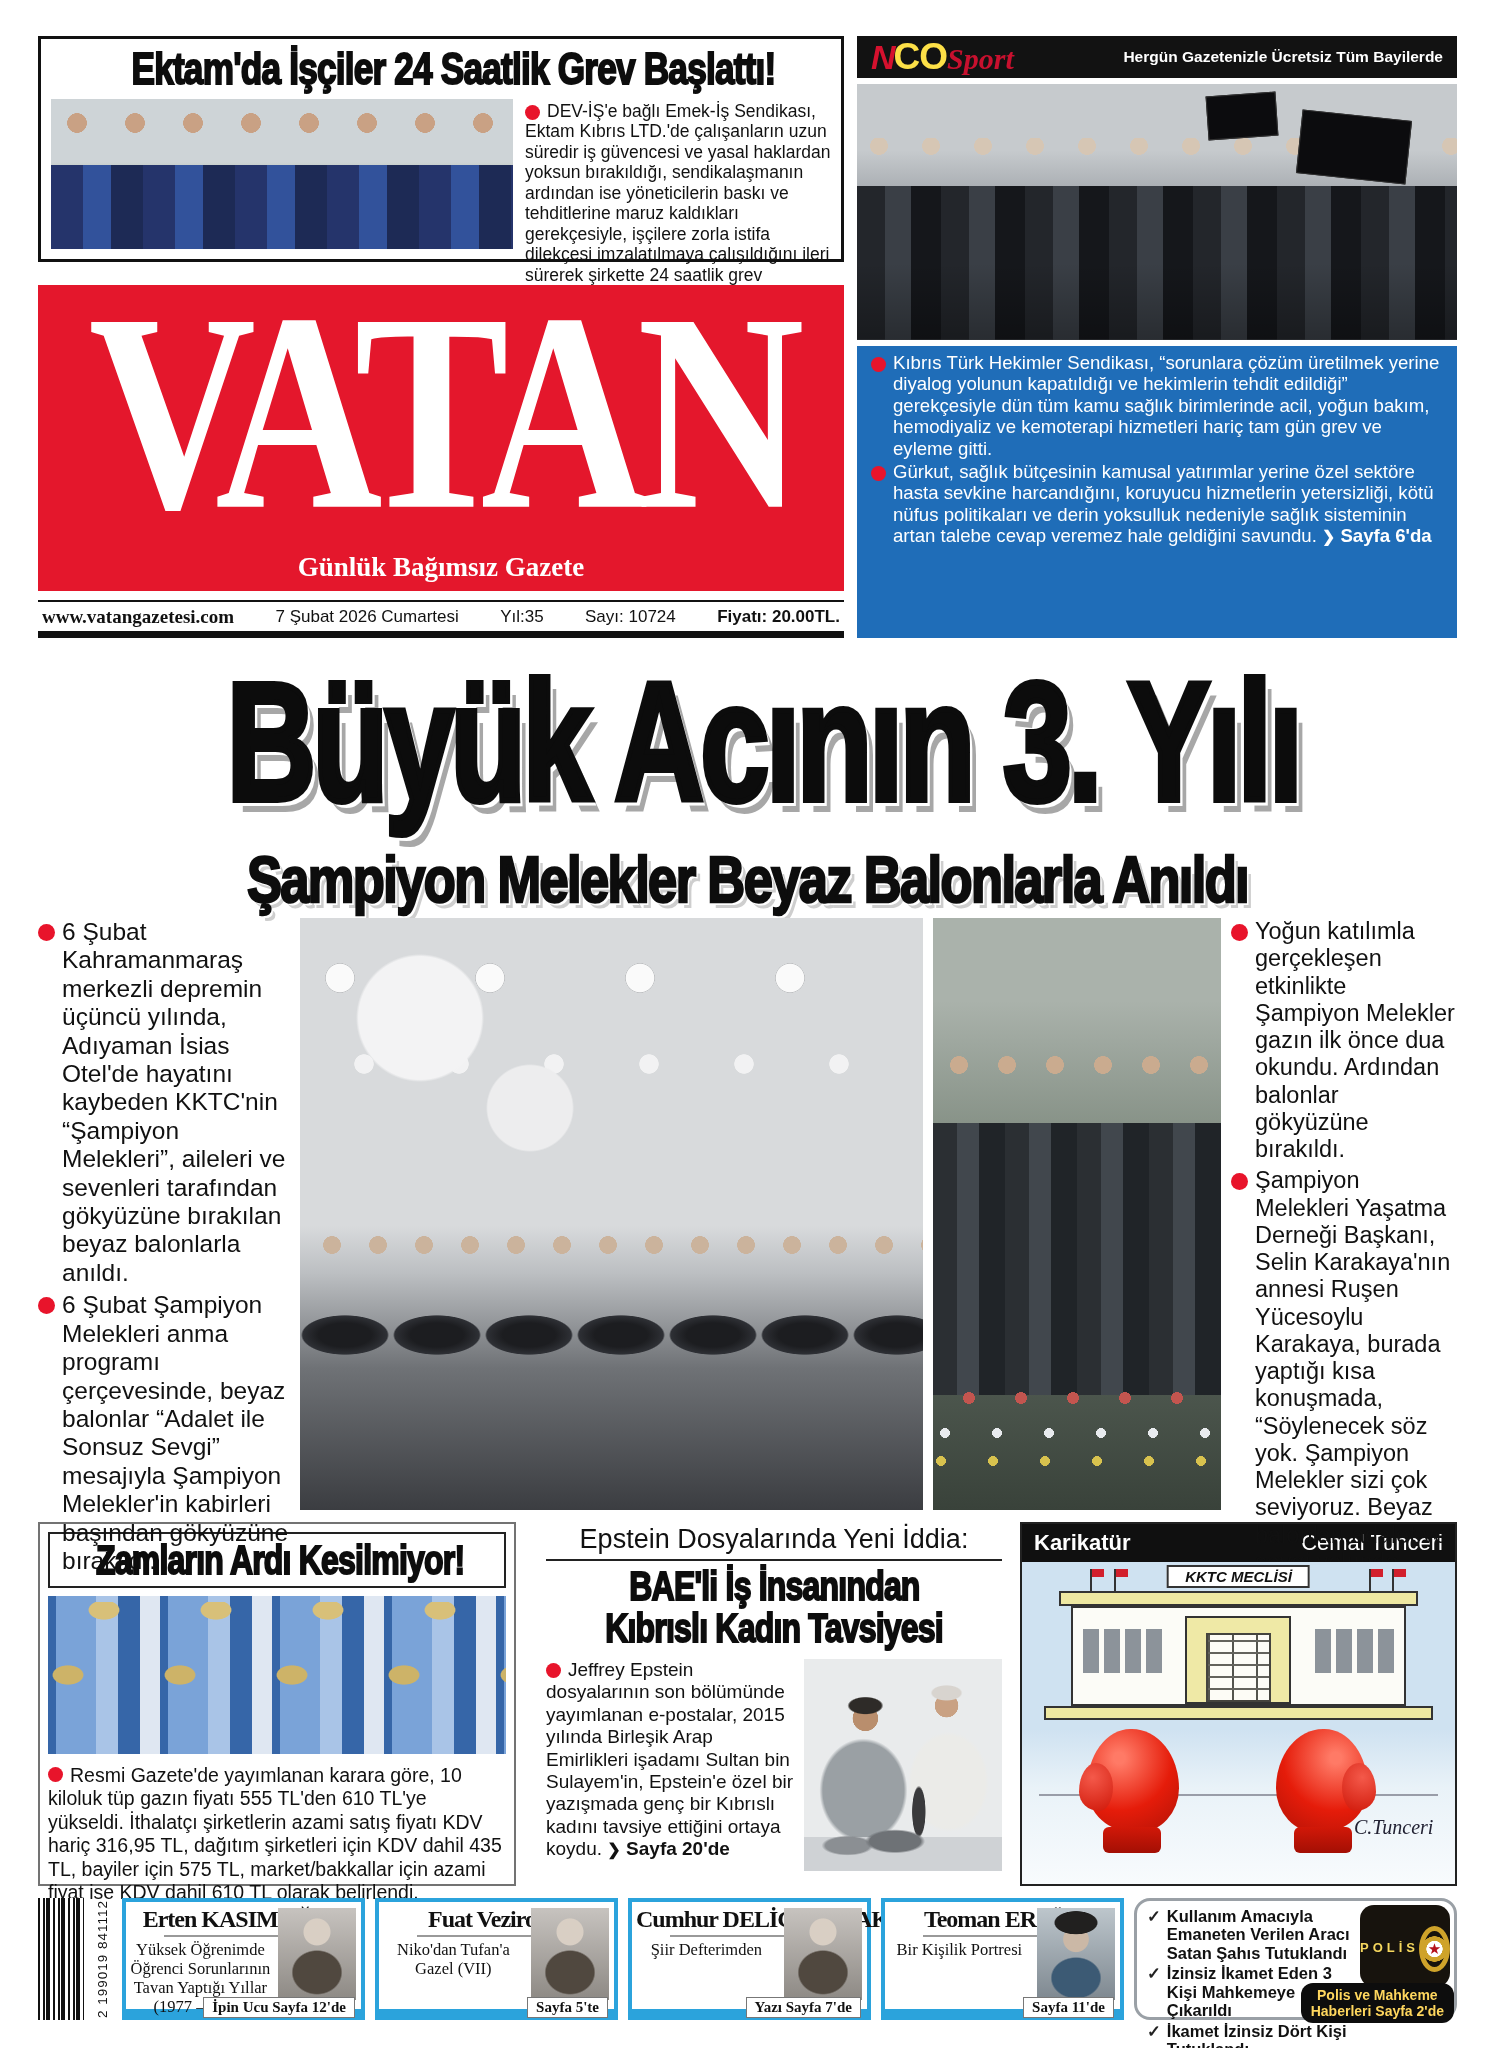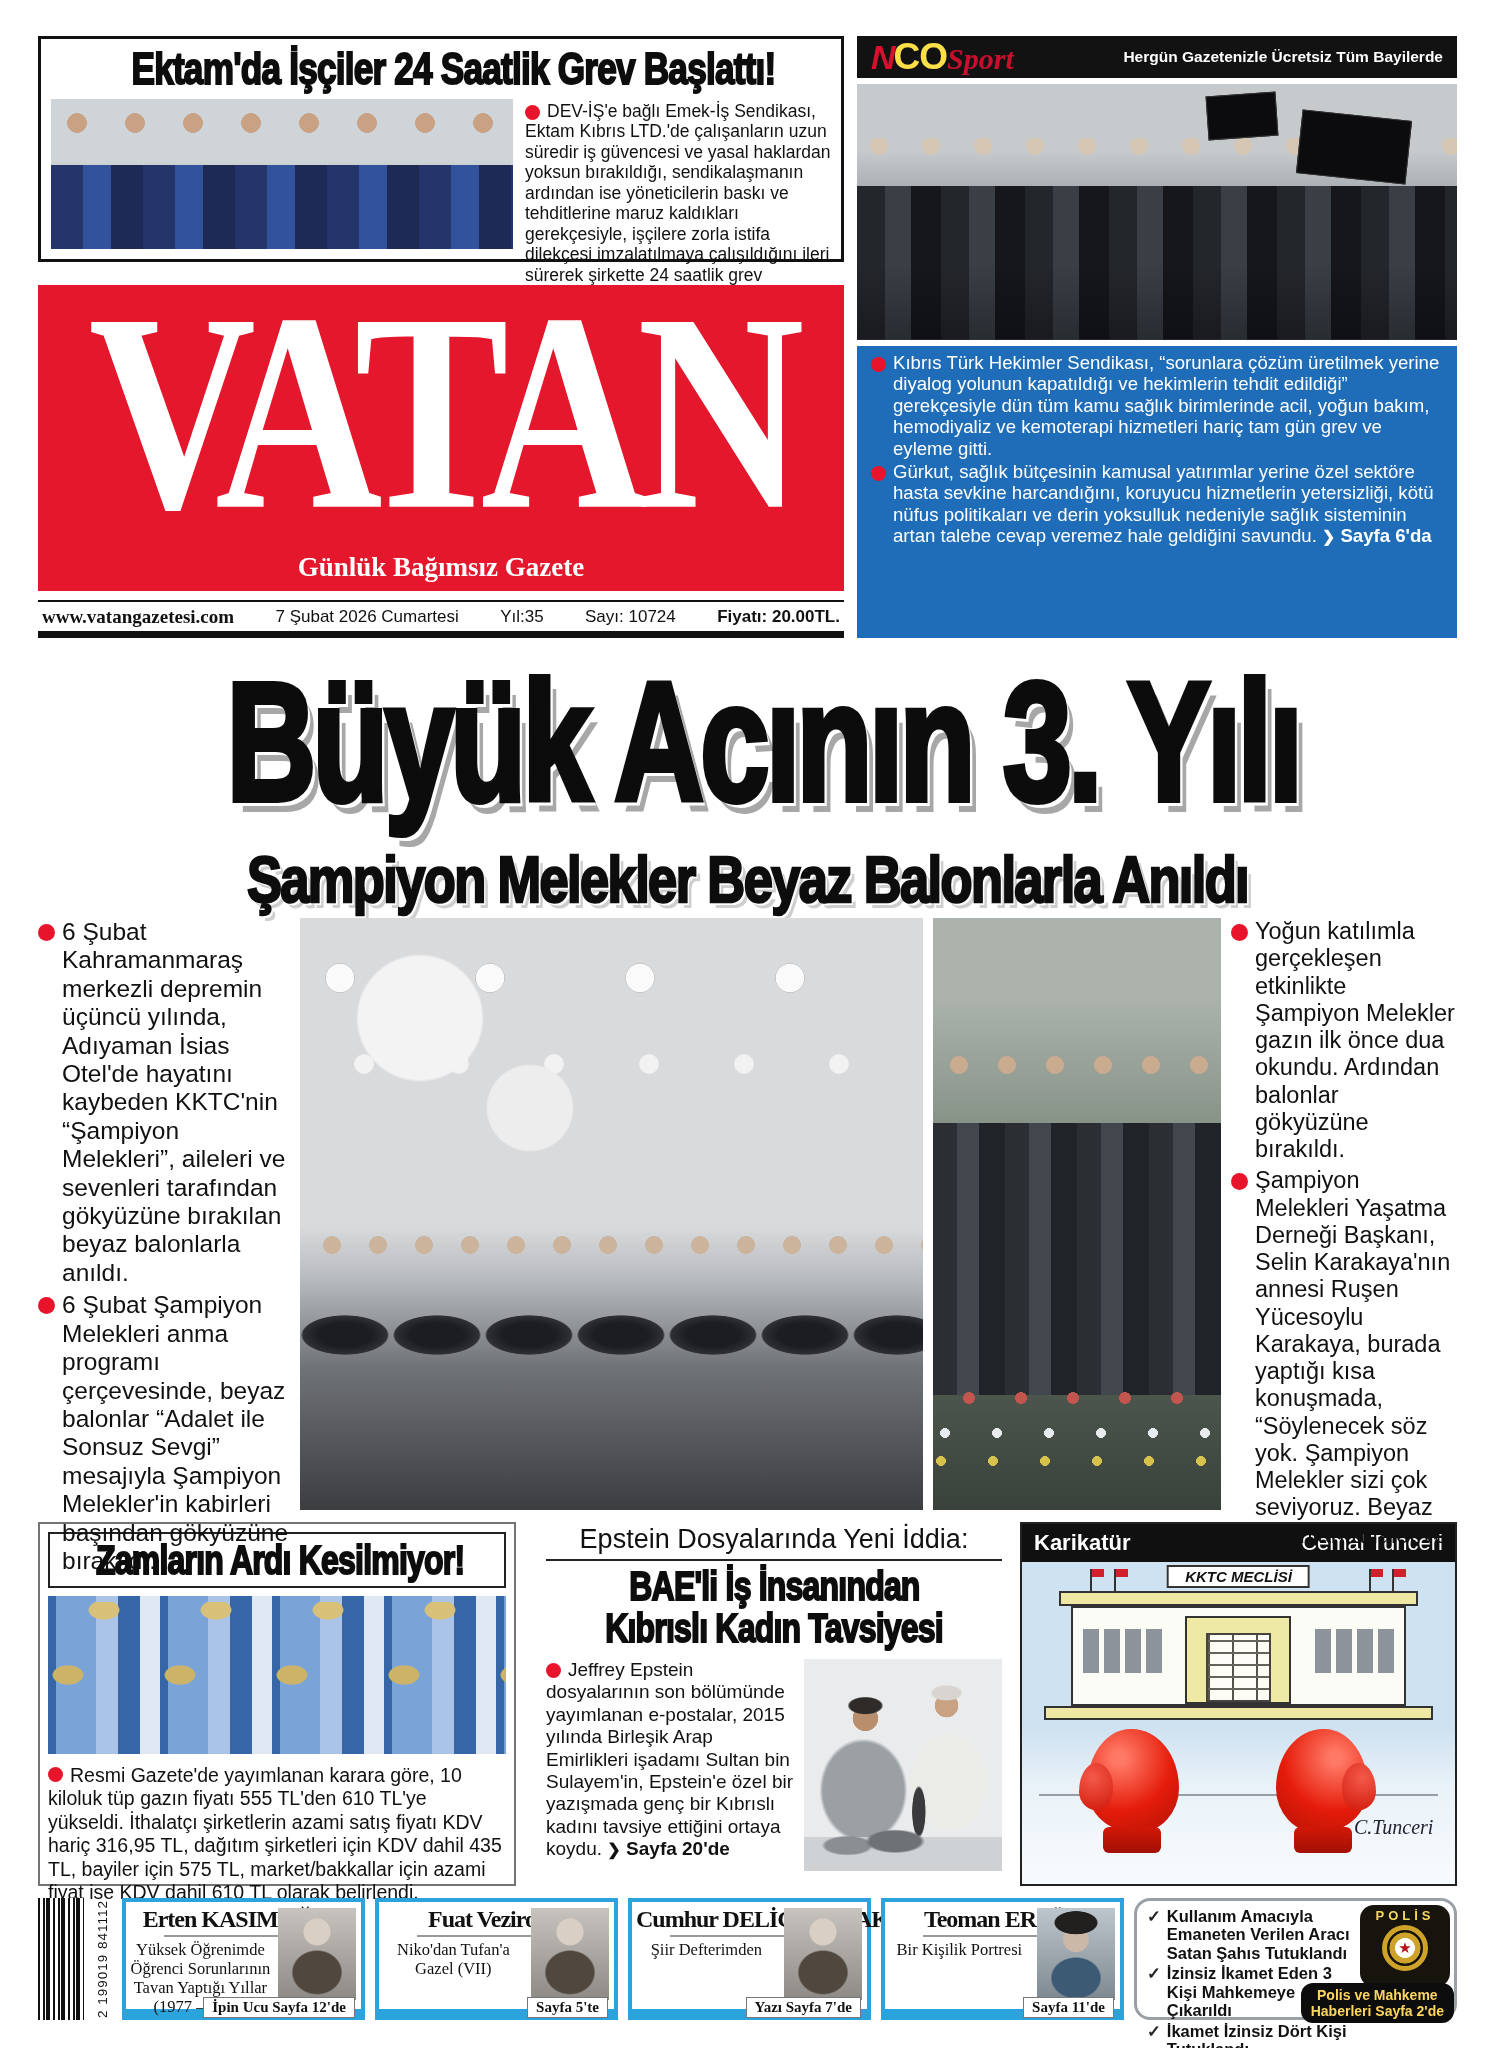--- a/index.html
+++ b/index.html
@@ -163,21 +163,21 @@
       radial-gradient(ellipse 34px 28px at 50% 76%, #3c5a74 70%, rgba(0,0,0,0) 75%),
       linear-gradient(#bdc6cc, #7e8890); }
   .col-ref { position:absolute; right:6px; bottom:-9px; background:#fff; border:1.5px solid #777;
     font-weight:bold; font-size:15px; padding:1px 8px; white-space:nowrap; }
 
   .police-box { flex:1; border:3px solid #9aa0a6; border-radius:16px; position:relative;
     padding:6px 100px 6px 10px; background:#fff; }
   .pol-item { display:flex; gap:6px; font-size:16.5px; line-height:1.12; font-weight:bold; margin-bottom:2px; }
   .pol-check { color:#222; flex:none; }
   .pol-badge { position:absolute; right:4px; top:4px; width:90px; height:82px; background:#17130d;
-    border-radius:14px; display:flex; flex-direction:column; align-items:center; padding-top:3px; }
+    border-radius:14px; display:flex; flex-direction:row; align-items:center; padding-top:3px; }
   .pol-badge-label { color:#f5d75e; font-size:13px; font-weight:bold; letter-spacing:4px; }
   .pol-ring { width:46px; height:46px; border-radius:50%; border:5px solid #cfa32a; margin-top:2px;
     background:radial-gradient(circle, #fff 0 38%, #cfa32a 40% 60%, #17130d 62%);
     display:flex; align-items:center; justify-content:center; color:#b5121b; font-size:15px; }
   .pol-footer { position:absolute; right:0px; bottom:-6px; background:#0d0d0d; color:#ffd75e;
     border-radius:12px; font-size:14px; font-weight:bold; text-align:center; line-height:1.15;
     padding:4px 10px; }
 
   
   .ph { position:relative; overflow:hidden; background:#ccc; }

